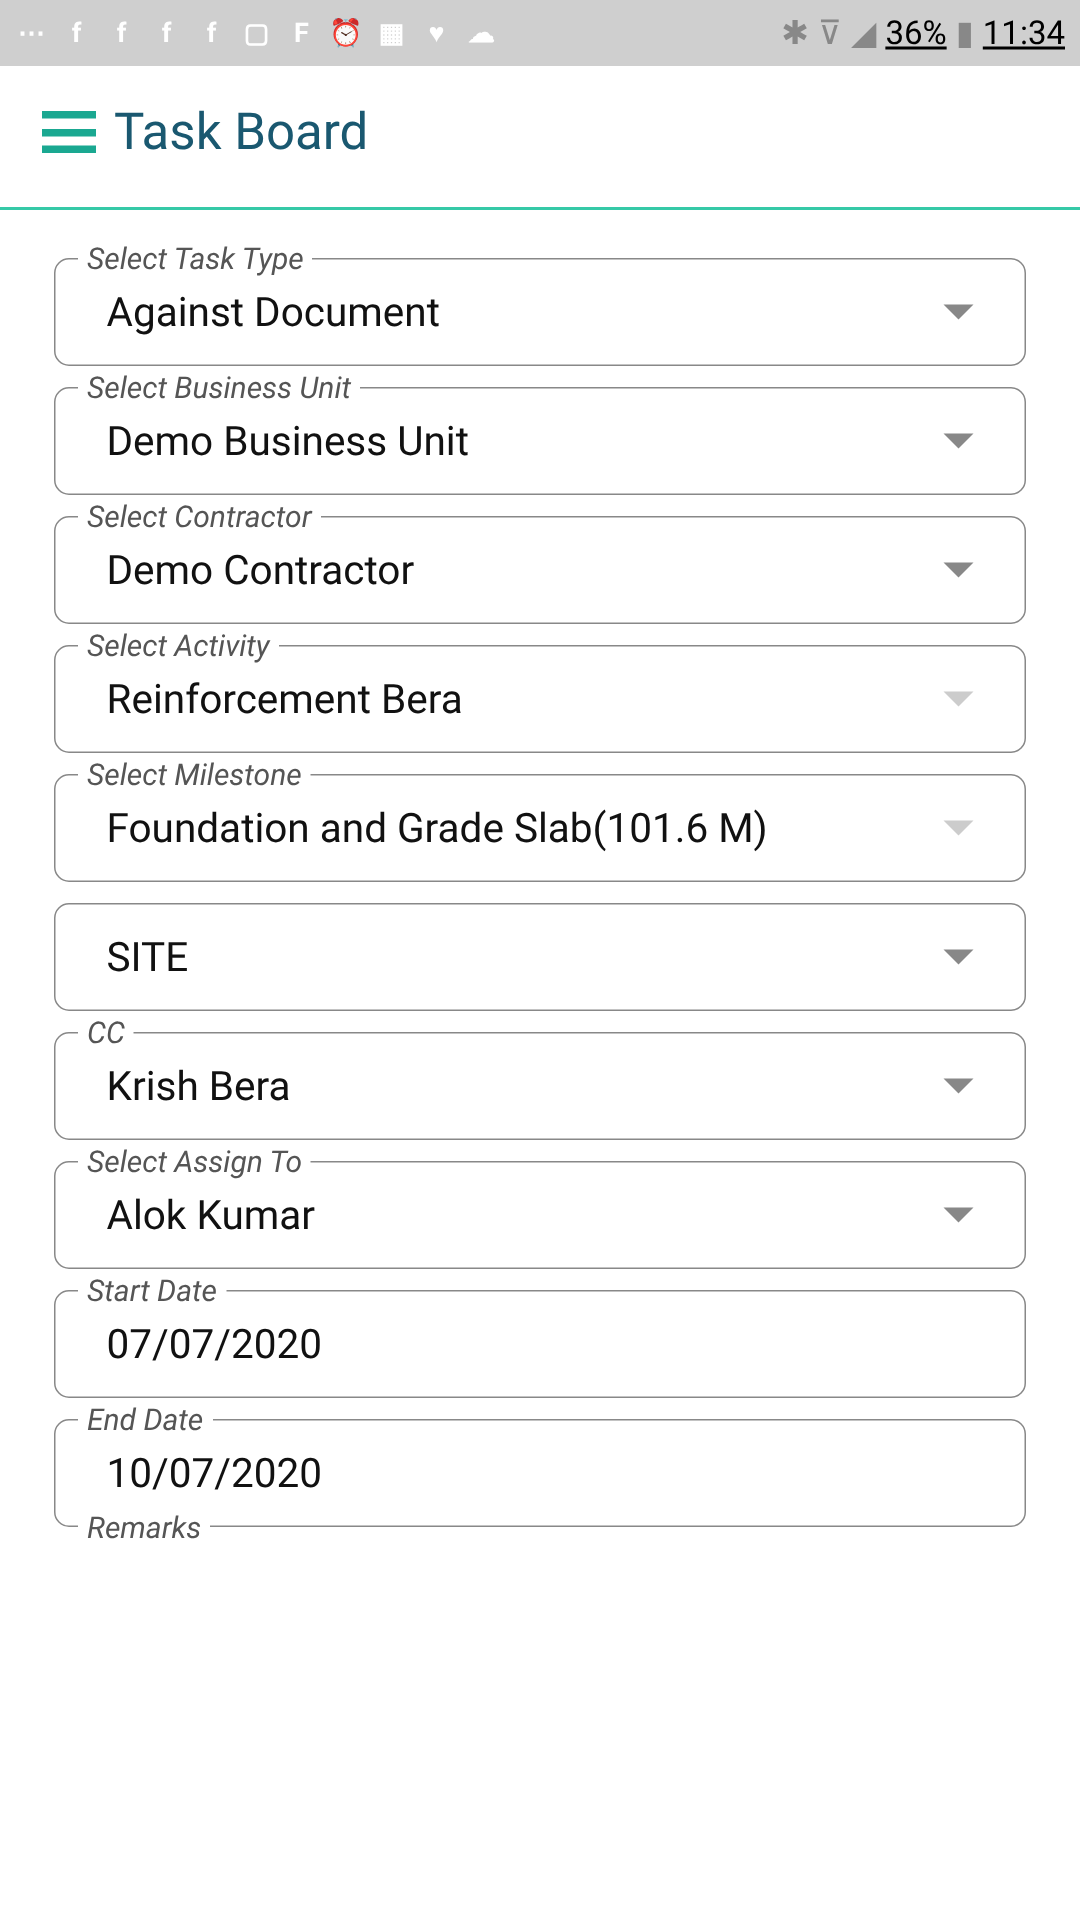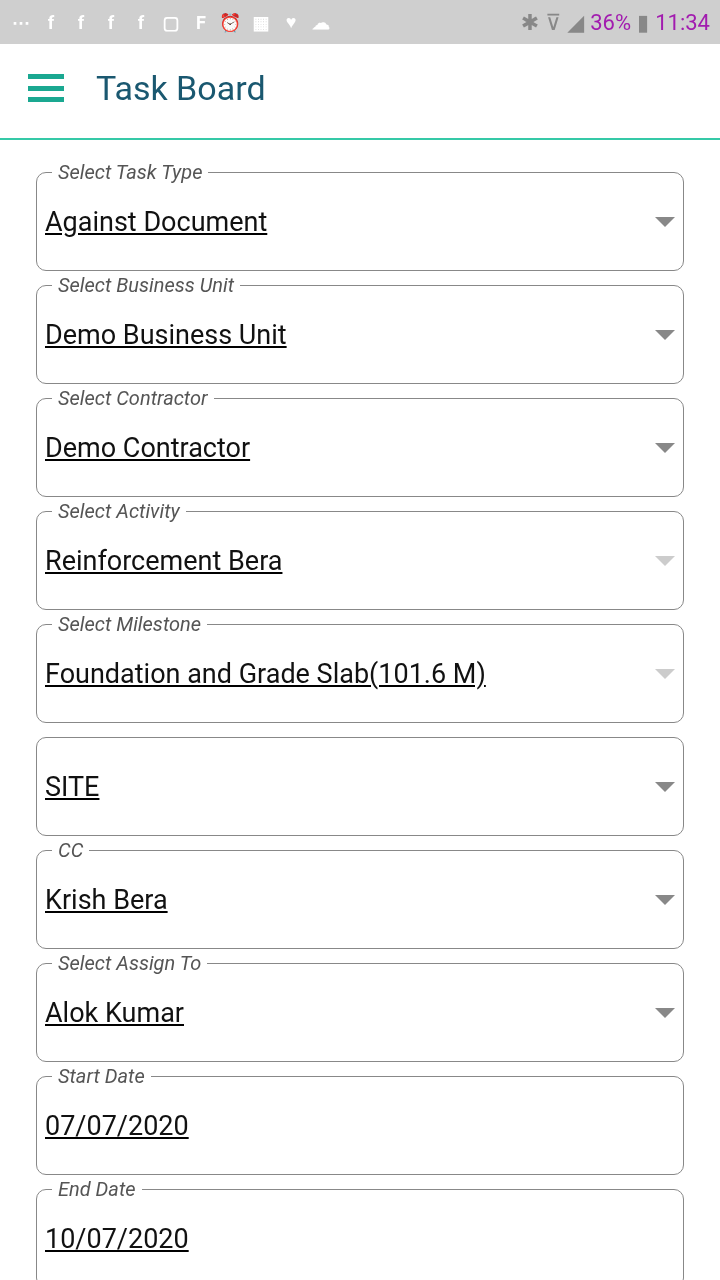--- a/index.html
+++ b/index.html
@@ -43,21 +43,21 @@
       align-items: center;
       justify-content: center;
       color: #fff;
       font-size: 18px;
       font-weight: bold;
     }
     .app-header {
       display: flex;
       align-items: center;
       padding: 24px 28px 30px 28px;
-      gap: 32px;
+      gap: 12px;
     }
     .hamburger {
       width: 36px;
       height: 28px;
       display: flex;
       flex-direction: column;
       justify-content: space-between;
       cursor: pointer;
     }
     .hamburger div {
@@ -88,44 +88,44 @@
       background: #fff;
       padding: 0 6px;
       font-size: 20px;
       color: #555;
       z-index: 2;
       font-style: italic;
     }
     .field-box {
       border: 1px solid #888;
       border-radius: 10px;
-      height: 99px;
+      height: 72px;
       display: flex;
       align-items: center;
       justify-content: space-between;
-      padding: 0 8px;
+      padding: 0 34px;
       margin-top: 14px;
-      text-decoration: underline;
     }
     .field-value {
       font-size: 27px;
       color: #111;
     }
     .dropdown-caret {
       width: 0;
       height: 0;
       border-left: 10px solid transparent;
       border-right: 10px solid transparent;
       border-top: 10px solid #888;
     }
     .dropdown-caret.light {
       border-top-color: #ccc;
     }
     .status-text {
-      color: #a21caf;
+      color: #000000;
+      text-decoration: underline;
     }
   </style>
 </head>
 <body>
 
 <div class="status-bar">
   <div class="status-left">
     <span class="status-icon">⋯</span>
     <span class="status-icon">f</span>
     <span class="status-icon">f</span>

